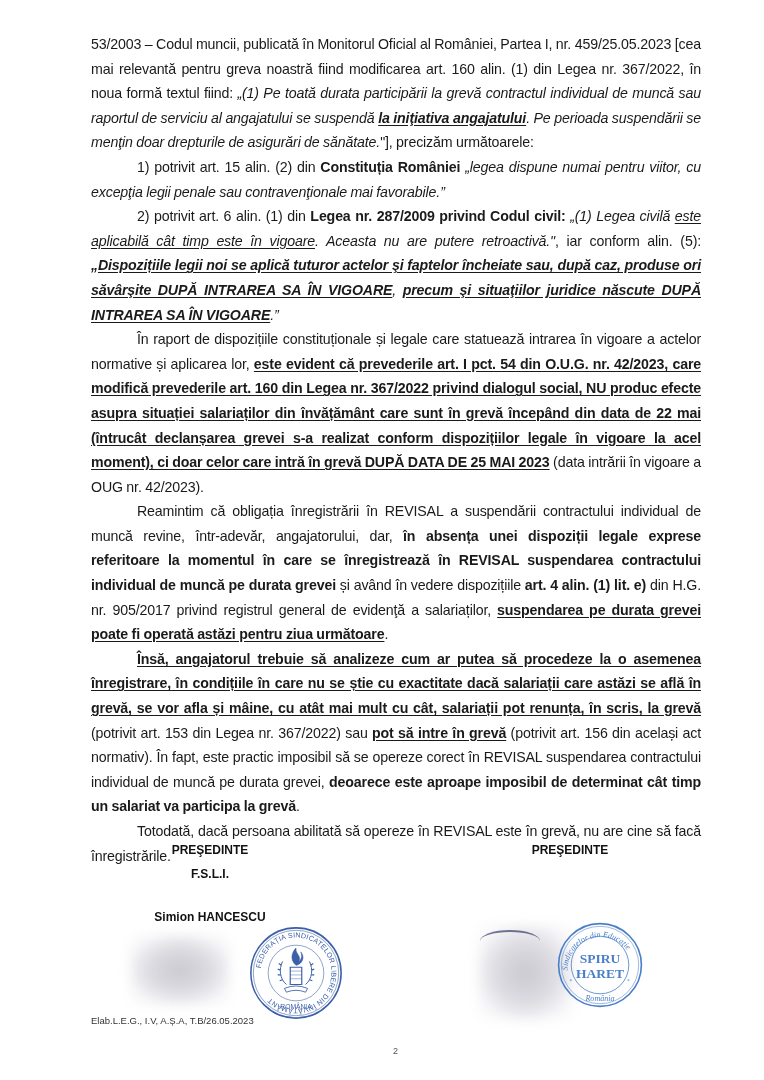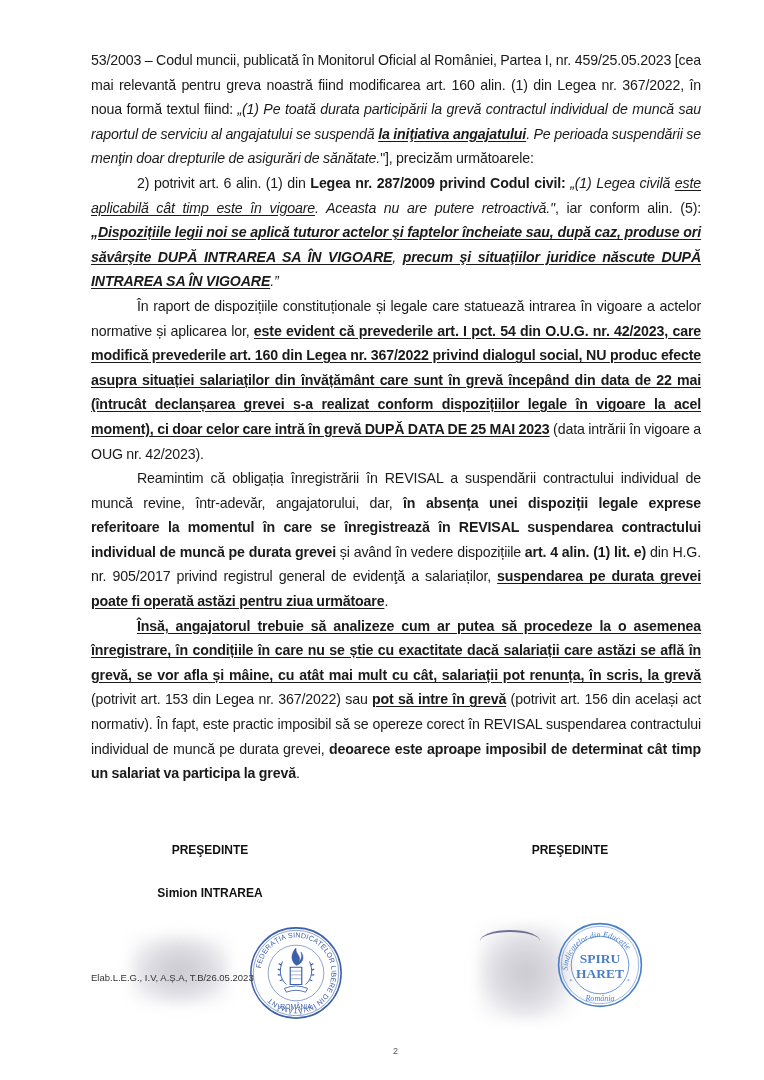--- a/index.html
+++ b/index.html
@@ -1,57 +1,60 @@
 <!DOCTYPE html>
 <html><head>
   <meta charset="utf-8">
   <style>
     html, body { margin: 0; padding: 0; background: #ffffff; }
     body { width: 764px; height: 1080px; position: relative; overflow: hidden; color: #1a1a1a; }
     .page { position: absolute; left: 0; top: 0; width: 764px; height: 1080px; background: #fff; }
     .body-text {
-      position: absolute; left: 91px; top: 48px; width: 610px;
+      position: absolute; left: 91px; top: 32px; width: 610px;
       font-family: "Liberation Sans", sans-serif; font-size: 14.2px; line-height: 24.6px;
       text-align: justify; letter-spacing: -0.15px; word-spacing: -0.3px;
     }
     .body-text p { margin: 0; }
     .indent { text-indent: 46px; }
     .b { font-weight: bold; }
     .i { font-style: italic; }
     .u { text-decoration: underline; text-underline-offset: 2px; }
     .sig { position: absolute; font-family: "Liberation Sans", sans-serif; font-weight: bold; font-size: 12px; text-align: center; line-height: 24px; color: #111; }
     .sig-left { left: 130px; top: 838px; width: 160px; }
     .sig-right { left: 455px; top: 838px; width: 230px; }
     .sig .name { margin-top: 19px; }
     .blur { position: absolute; background: radial-gradient(ellipse at center, #c9c9cf 0%, #dcdce2 45%, rgba(240,240,244,0.6) 75%, rgba(255,255,255,0) 100%); filter: blur(6px); }
     .blur-left { left: 130px; top: 935px; width: 100px; height: 70px; }
     .blur-right { left: 478px; top: 925px; width: 95px; height: 95px; }
     .stamp { position: absolute; }
     .stamp-left { left: 248px; top: 925px; width: 96px; height: 96px; }
     .stamp-right { left: 555px; top: 920px; width: 90px; height: 90px; }
-    .footer-note { position: absolute; left: 91px; top: 972px; font-family: "Liberation Sans", sans-serif; font-size: 9.5px; color: #333; }
+    .footer-note { position: absolute; left: 91px; top: 1015px; font-family: "Liberation Sans", sans-serif; font-size: 9.5px; color: #333; }
     .page-num { position: absolute; left: 393px; top: 1046px; font-family: "Liberation Sans", sans-serif; font-size: 9px; color: #555; }
     .sig-stroke { position: absolute; left: 480px; top: 930px; width: 60px; height: 20px; border-top: 2px solid #3a3a6a; border-radius: 50% 50% 0 0; opacity: 0.7; }
   </style>
 </head>
 <body>
 
 <div class="page">
 
   <div class="body-text" id="body-text">
       <p><span>53/2003 – Codul muncii, publicată în Monitorul Oficial al României, Partea I, nr. 459/25.05.2023 [cea mai relevantă pentru greva noastră fiind modificarea art. 160 alin. (1) din Legea nr. 367/2022, în noua formă textul fiind: </span><span class="i">„(1) Pe toată durata participării la grevă contractul individual de muncă sau raportul de serviciu al angajatului se suspendă </span><span class="b i u">la iniţiativa angajatului</span><span class="i">. Pe perioada suspendării se menţin doar drepturile de asigurări de sănătate.</span><span>"], precizăm următoarele:</span></p>
+      <p class="indent"><span>1) potrivit art. 15 alin. (2) din </span><span class="b">Constituția României</span><span class="i"> „legea dispune numai pentru viitor, cu excepţia legii penale sau contravenţionale mai favorabile.”</span></p>
       <p class="indent"><span>2) potrivit art. 6 alin. (1) din </span><span class="b">Legea nr. 287/2009 privind Codul civil:</span><span class="i"> „(1) Legea civilă </span><span class="i u">este aplicabilă cât timp este în vigoare</span><span class="i">. Aceasta nu are putere retroactivă."</span><span>, iar conform alin. (5): </span><span class="b i">„</span><span class="b i u">Dispozițiile legii noi se aplică tuturor actelor şi faptelor încheiate sau, după caz, produse ori săvârşite DUPĂ INTRAREA SA ÎN VIGOARE</span><span class="i">, </span><span class="b i u">precum şi situaţiilor juridice născute DUPĂ INTRAREA SA ÎN VIGOARE</span><span class="i">.”</span></p>
       <p class="indent"><span>În raport de dispozițiile constituționale și legale care statuează intrarea în vigoare a actelor normative și aplicarea lor, </span><span class="b u">este evident că prevederile art. I pct. 54 din O.U.G. nr. 42/2023, care modifică prevederile art. 160 din Legea nr. 367/2022 privind dialogul social, NU produc efecte asupra situației salariaților din învățământ care sunt în grevă începând din data de 22 mai (întrucât declanșarea grevei s-a realizat conform dispozițiilor legale în vigoare la acel moment), ci doar celor care intră în grevă DUPĂ DATA DE 25 MAI 2023</span><span> (data intrării în vigoare a OUG nr. 42/2023).</span></p>
       <p class="indent"><span>Reamintim că obligația înregistrării în REVISAL a suspendării contractului individual de muncă revine, într-adevăr, angajatorului, dar, </span><span class="b">în absența unei dispoziții legale exprese referitoare la  momentul în care se înregistrează în REVISAL suspendarea contractului individual de muncă pe durata grevei</span><span>  și având în vedere dispozițiile </span><span class="b">art. 4 alin. (1) lit. e)</span><span> din H.G. nr. 905/2017 privind registrul general de evidenţă a salariaților, </span><span class="b u">suspendarea pe durata grevei poate fi operată astăzi pentru ziua următoare</span><span>.</span></p>
       <p class="indent"><span class="b u">Însă, angajatorul trebuie să analizeze cum ar putea să procedeze la o asemenea înregistrare, în condițiile în care nu se știe cu exactitate dacă salariații care astăzi se află în grevă, se vor afla și mâine, cu atât mai mult cu cât, salariații pot renunța, în scris, la grevă</span><span> (potrivit art. 153 din Legea nr. 367/2022) sau </span><span class="b u">pot să intre în grevă</span><span> (potrivit art. 156 din același act normativ). În fapt, este practic imposibil să se opereze corect în REVISAL suspendarea contractului individual de muncă pe durata grevei, </span><span class="b">deoarece este aproape imposibil de determinat cât timp un salariat va participa la grevă</span><span>.</span></p>
+      <p class="indent"><span>Totodată, dacă persoana abilitată să opereze în REVISAL este în grevă, nu are cine să facă înregistrările.</span></p>
     </div>
 
   <div class="sig sig-left">
     <div>PREŞEDINTE</div>
-    <div class="name">Simion INTRAREA</div>
+    <div>F.S.L.I.</div>
+    <div class="name">Simion HANCESCU</div>
   </div>
 
   <div class="sig sig-right">
     <div>PREŞEDINTE</div>
   </div>
 
   <div class="blur blur-left"></div>
   <div class="blur blur-right"></div>
   <div class="sig-stroke"></div>
 

